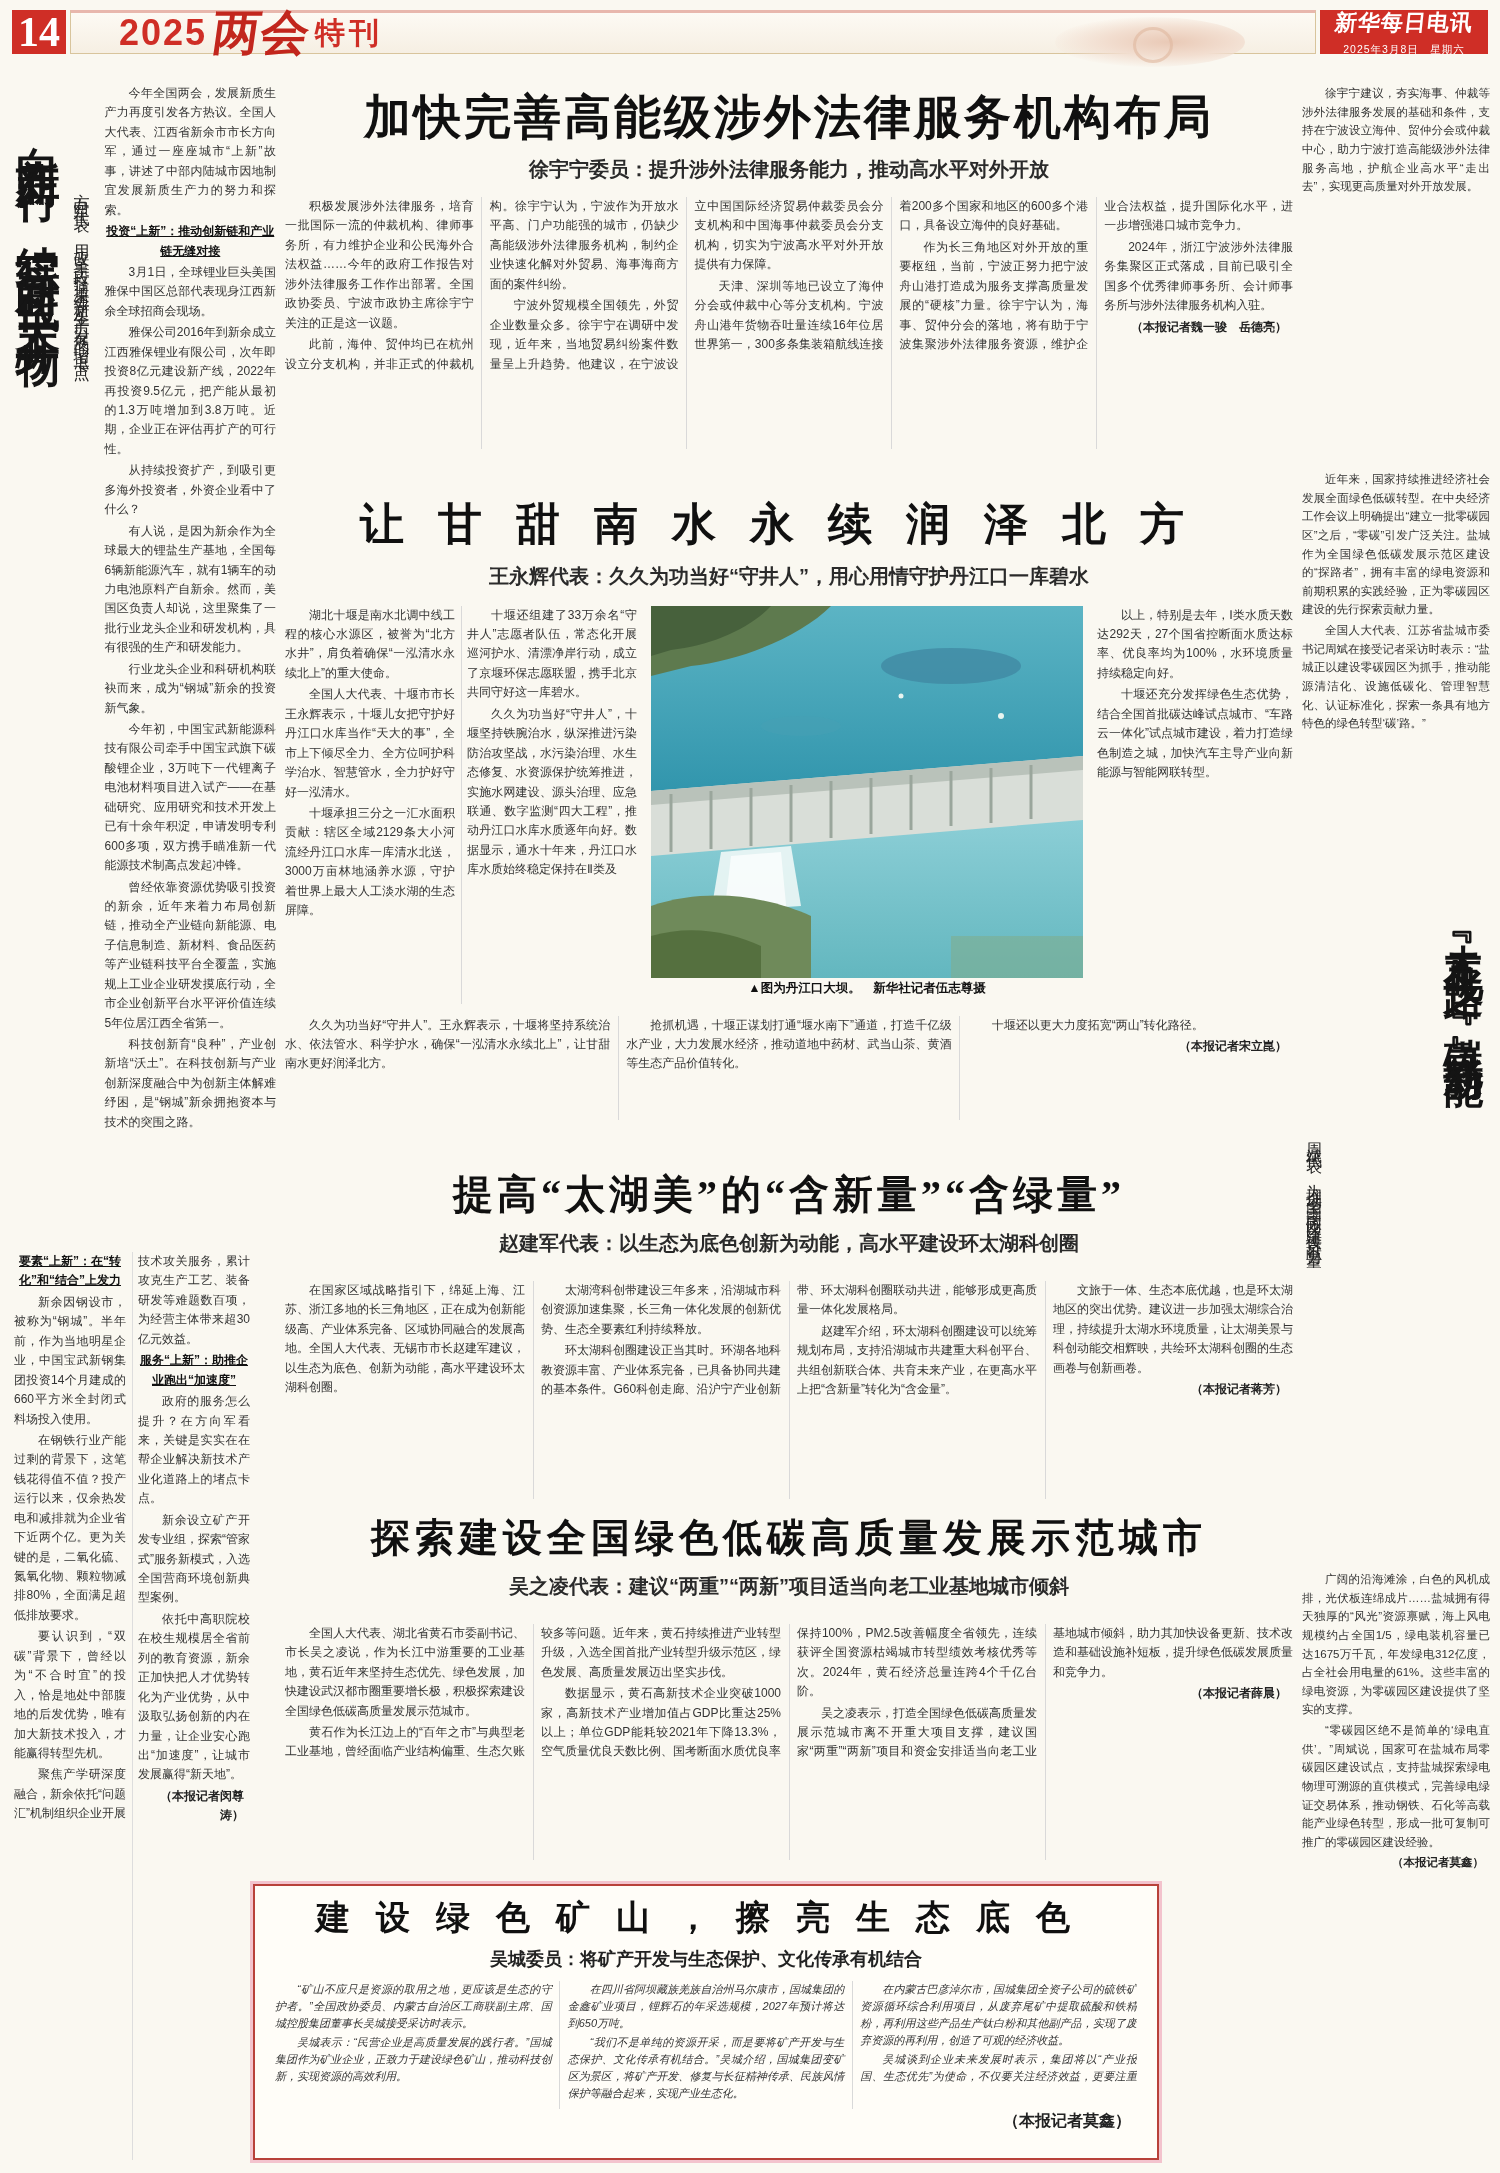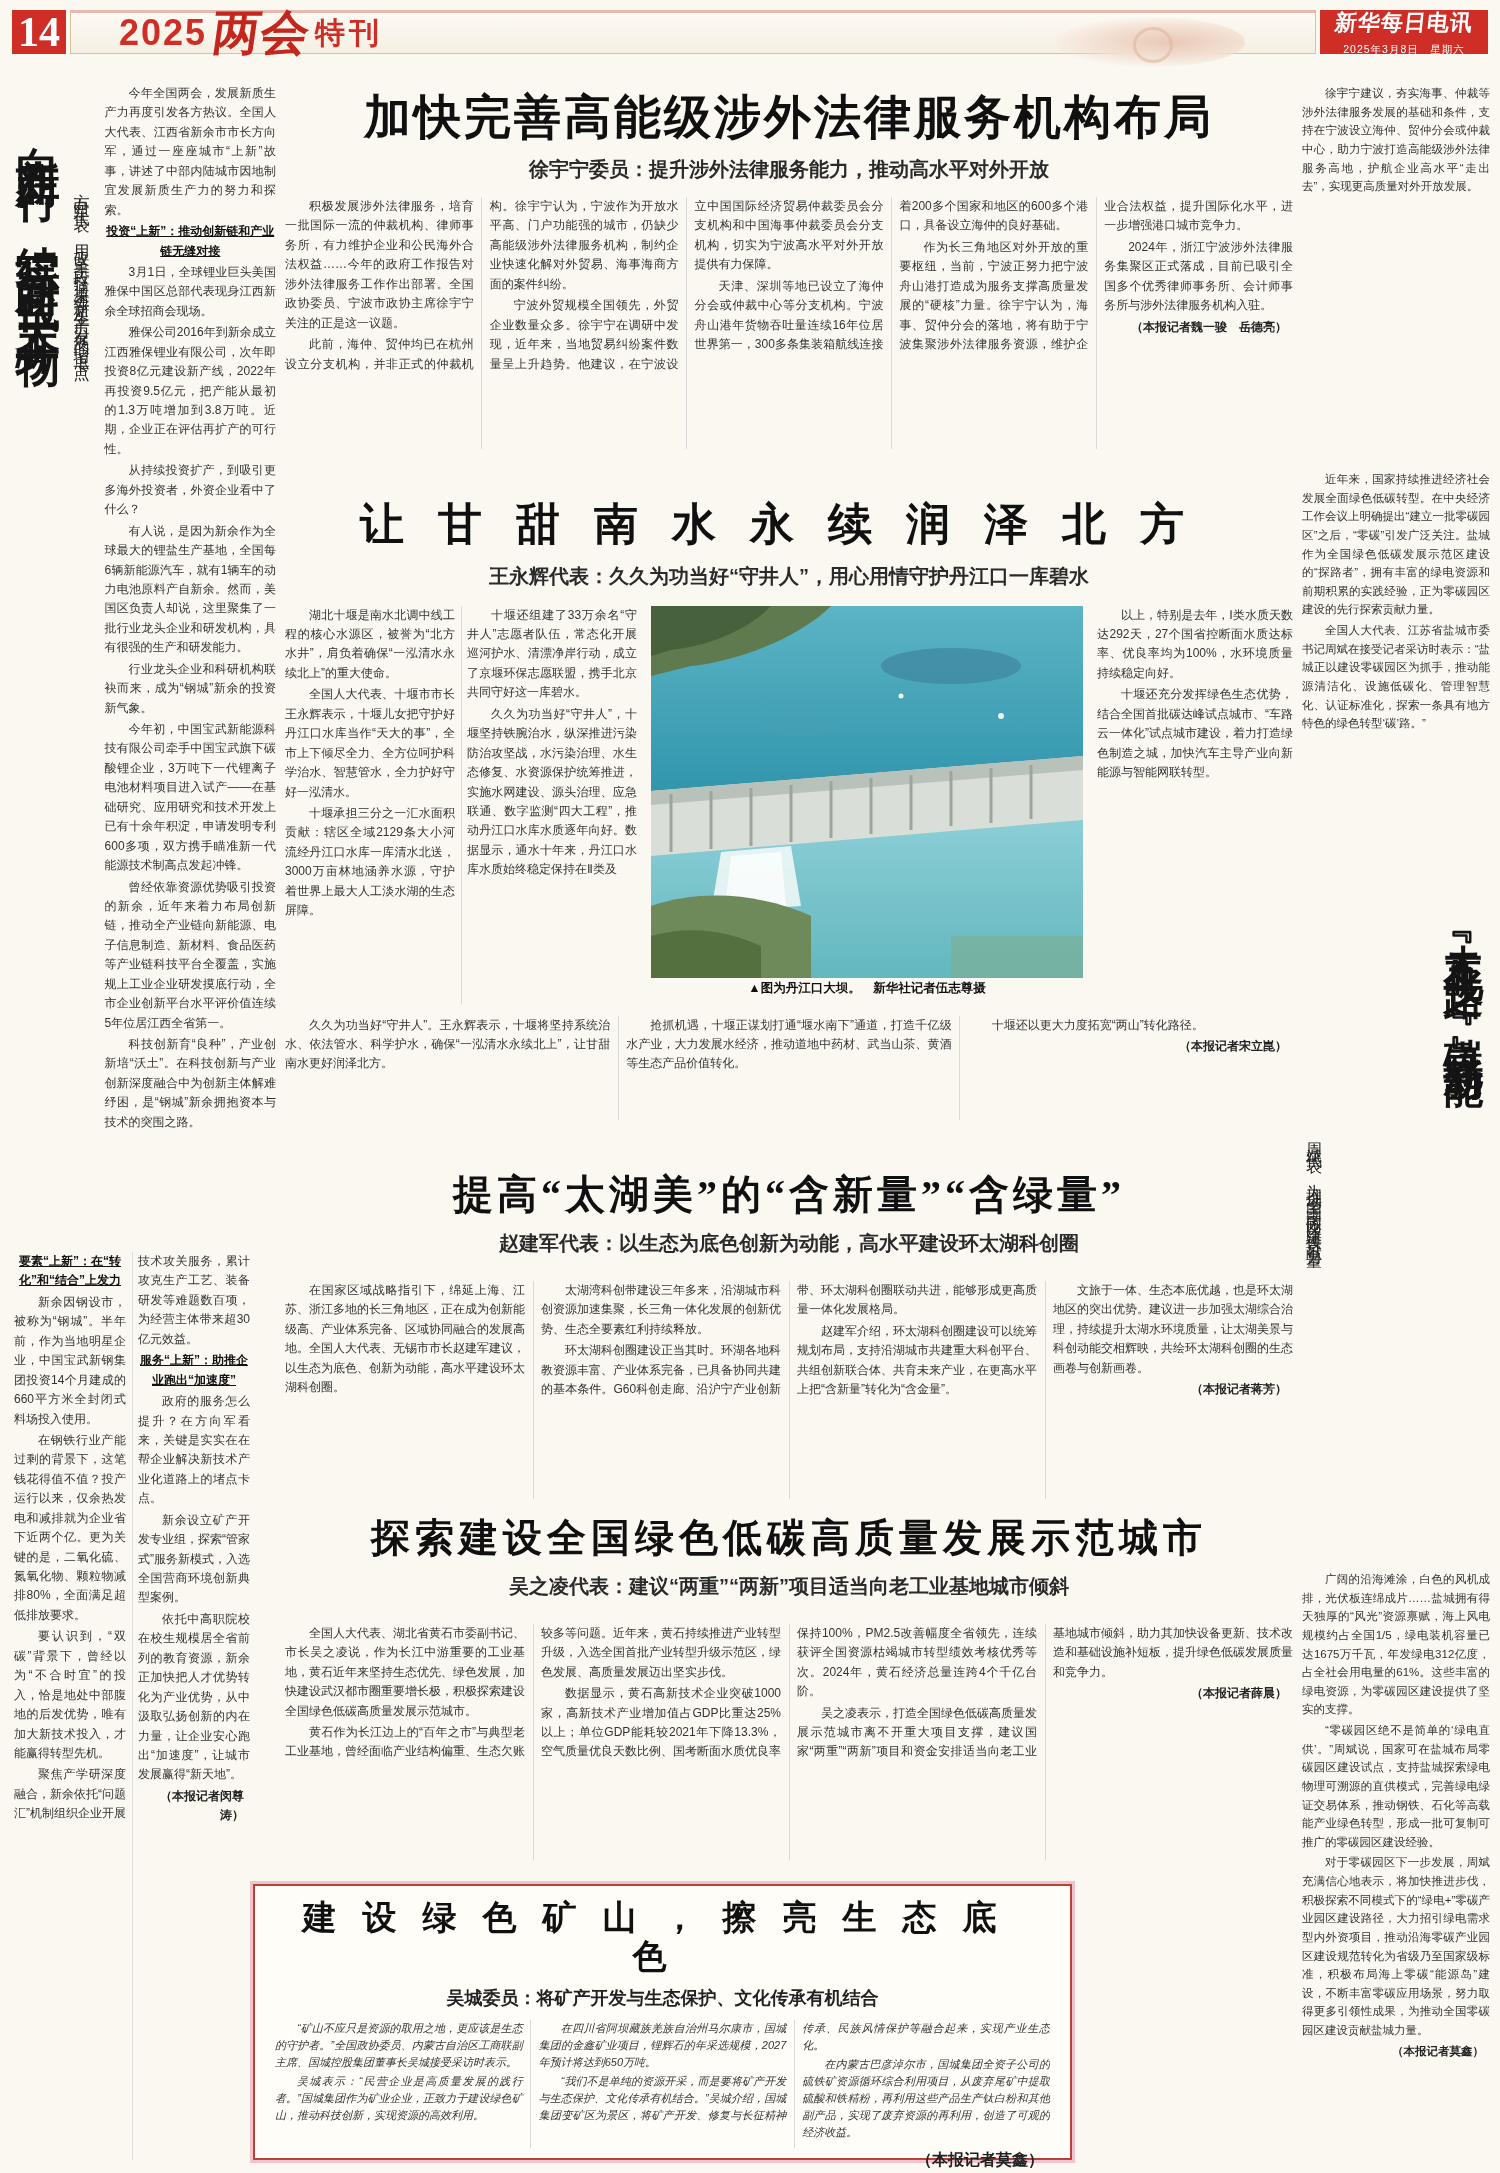--- a/index.html
+++ b/index.html
@@ -50,21 +50,21 @@
   .cols4{column-count:4;column-gap:16px;column-rule:1px solid #d9d9d9;overflow:hidden;margin-top:24px;}
   .cols3{column-count:3;column-gap:16px;column-rule:1px solid #d9d9d9;overflow:hidden;margin-top:12px;}
   .cols2{column-count:2;column-gap:12px;column-rule:1px solid #d9d9d9;overflow:hidden;}
   .b-row{display:flex;gap:14px;margin-top:16px;}
   .b-left{width:352px;height:398px;}
   .b-fig{width:432px;}
   .b-right{width:196px;height:398px;overflow:hidden;}
   .fig-box{width:432px;height:372px;overflow:hidden;background:#9cc;}
   .caption{font-size:12.5px;font-weight:700;text-align:center;margin-top:2px;color:#111;}
   
-  .ebox{position:absolute;left:253px;top:1884px;width:819px;height:276px;background:#fffdf8;
+  .ebox{position:absolute;left:253px;top:1884px;width:906px;height:276px;background:#fffdf8;
         border:2px solid #b8413a;box-shadow:0 0 0 3px #f3c3cd;padding:12px 20px;box-sizing:border-box;}
   .hl-e{font-size:34px;letter-spacing:26px;}
   .sub-e{font-size:18px;font-weight:700;text-align:center;margin-top:10px;color:#222;}
   .e-body{height:128px;font-size:11px;line-height:1.55;margin-top:10px;font-style:italic;}
   
   .rz{position:absolute;left:1302px;top:84px;width:188px;height:2076px;overflow:hidden;}
   .rz .body-txt{font-size:11.5px;}
   .rz-tail{height:372px;overflow:hidden;}
   .rz-intro{height:430px;overflow:hidden;margin-top:14px;}
   .rz-verts{display:flex;justify-content:space-between;height:660px;}
@@ -253,18 +253,17 @@
       <p>近年来，国家持续推进经济社会发展全面绿色低碳转型。在中央经济工作会议上明确提出“建立一批零碳园区”之后，“零碳”引发广泛关注。盐城作为全国绿色低碳发展示范区建设的“探路者”，拥有丰富的绿电资源和前期积累的实践经验，正为零碳园区建设的先行探索贡献力量。</p>
       <p>全国人大代表、江苏省盐城市委书记周斌在接受记者采访时表示：“盐城正以建设零碳园区为抓手，推动能源清洁化、设施低碳化、管理智慧化、认证标准化，探索一条具有地方特色的绿色转型‘碳’路。”</p>
     </div>
     <div class="rz-verts">
       <div class="rv-kick">周斌代表：为推动全国零碳园区建设贡献力量</div>
       <div class="rv-head">走『五化』之路，『碳』寻新动能</div>
     </div>
     <div class="rz-rest body-txt">
       <p>广阔的沿海滩涂，白色的风机成排，光伏板连绵成片……盐城拥有得天独厚的“风光”资源禀赋，海上风电规模约占全国1/5，绿电装机容量已达1675万千瓦，年发绿电312亿度，占全社会用电量的61%。这些丰富的绿电资源，为零碳园区建设提供了坚实的支撑。</p>
       <p>“零碳园区绝不是简单的‘绿电直供’。”周斌说，国家可在盐城布局零碳园区建设试点，支持盐城探索绿电物理可溯源的直供模式，完善绿电绿证交易体系，推动钢铁、石化等高载能产业绿色转型，形成一批可复制可推广的零碳园区建设经验。</p>
-      <p>对于零碳园区下一步发展，周斌充满信心地表示，将加快推进步伐，积极探索不同模式下的“绿电+”零碳产业园区建设路径，大力招引绿电需求型内外资项目，推动沿海零碳产业园区建设规范转化为省级乃至国家级标准，积极布局海上零碳“能源岛”建设，不断丰富零碳应用场景，努力取得更多引领性成果，为推动全国零碳园区建设贡献盐城力量。</p>
       <div class="byline">（本报记者莫鑫）</div>
     </div>
   </div>
 
 </div>
 
 </body></html>

